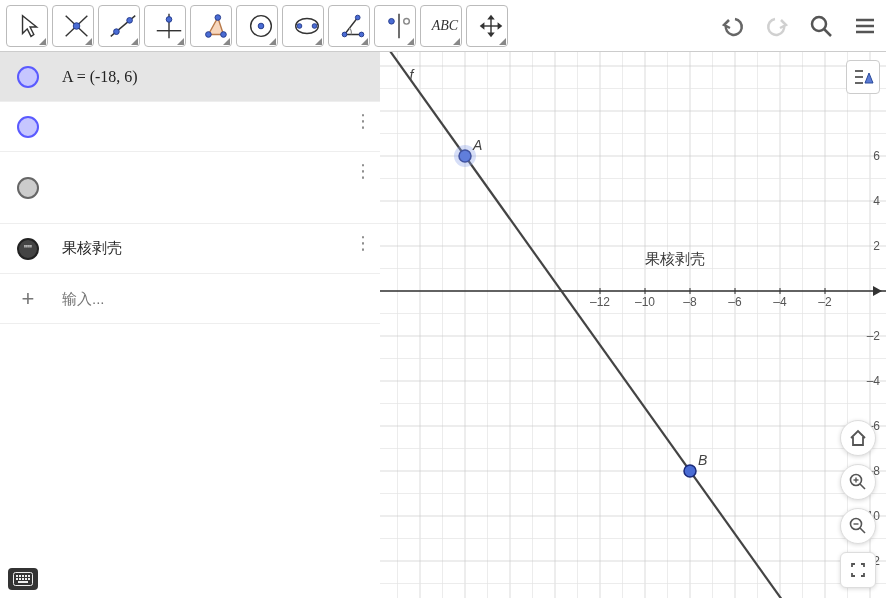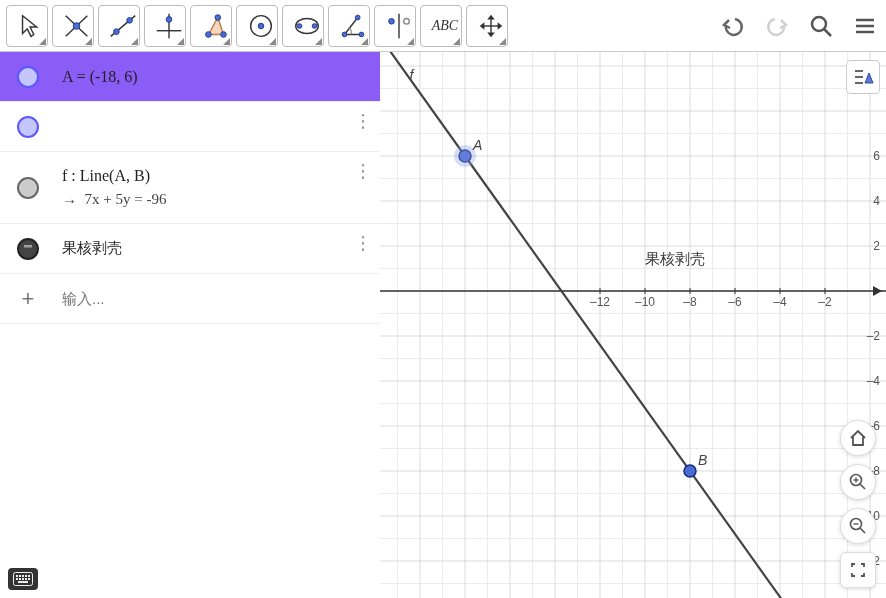--- a/index.html
+++ b/index.html
@@ -13,21 +13,21 @@
   .corner-tri { position: absolute; right: 1px; bottom: 1px; width: 0; height: 0; border-left: 7px solid transparent; border-bottom: 7px solid #888; }
   .right-tools { display: flex; gap: 14px; align-items: center; }
   .rt-btn { width: 30px; height: 30px; cursor: pointer; display:flex; align-items:center; justify-content:center; }
   .rt-btn svg { width: 26px; height: 26px; }
 
   .main { position: absolute; top: 52px; left: 0; right: 0; bottom: 0; display: flex; }
 
   .algebra { width: 380px; position: relative; background: #fff; }
   .alg-toggle { position: absolute; top: 10px; right: 6px; width: 36px; height: 36px; border: 1px solid #ccc; border-radius: 4px; background: #fff; display:flex; align-items:center; justify-content:center; cursor:pointer; }
   .row { display: flex; align-items: center; min-height: 50px; border-bottom: 1px solid #eee; position: relative; }
-  .row.first { background: #8b5cf6; }
+  .row.first { background: #e5e5e5; }
   .bullet { width: 56px; display:flex; align-items:center; justify-content:center; }
   .bullet .dot { width: 22px; height: 22px; border-radius: 50%; }
   .bullet .dot.blue { background: #c6c6ff; border: 2px solid #5a5aff; }
   .bullet .dot.gray { background: #ccc; border: 2px solid #666; }
   .bullet .dot.text { background: #444; border: 2px solid #222; width:22px; height:22px; display:flex; align-items:center; justify-content:center; color:#fff; font-size:11px; }
   .expr { flex: 1; padding: 10px 6px; font-family: "Cambria Math", serif; font-size: 16px; color: #222; }
   .expr .sub { color:#444; margin-top:6px; font-size:15px; }
   .kebab { position:absolute; right:8px; top:8px; color:#888; font-size:18px; cursor:pointer; }
   .input-row { display:flex; align-items:center; height:50px; border-bottom:1px solid #eee; }
   .plus { width:56px; text-align:center; font-size:22px; color:#777; }
@@ -188,24 +188,20 @@
       <div class="bullet">
           <div class="dot blue"></div>
         </div>
       <div class="kebab">⋮</div>
     </div>
 
     <div class="row" style="min-height:72px;">
       <div class="bullet">
           <div class="dot gray"></div>
         </div>
-      <div class="expr">
-        <span>f</span> : <span>Line(A, B)</span>
-        <div class="sub">→&nbsp;&nbsp;<span>7x + 5y = -96</span></div>
-      </div>
       <div class="kebab">⋮</div>
     </div>
 
     <div class="row">
       <div class="bullet">
           <div class="dot text">""</div>
         </div>
       <div class="expr" style="font-family:sans-serif;font-size:15px;">
         <span>果核剥壳</span>
       </div>

